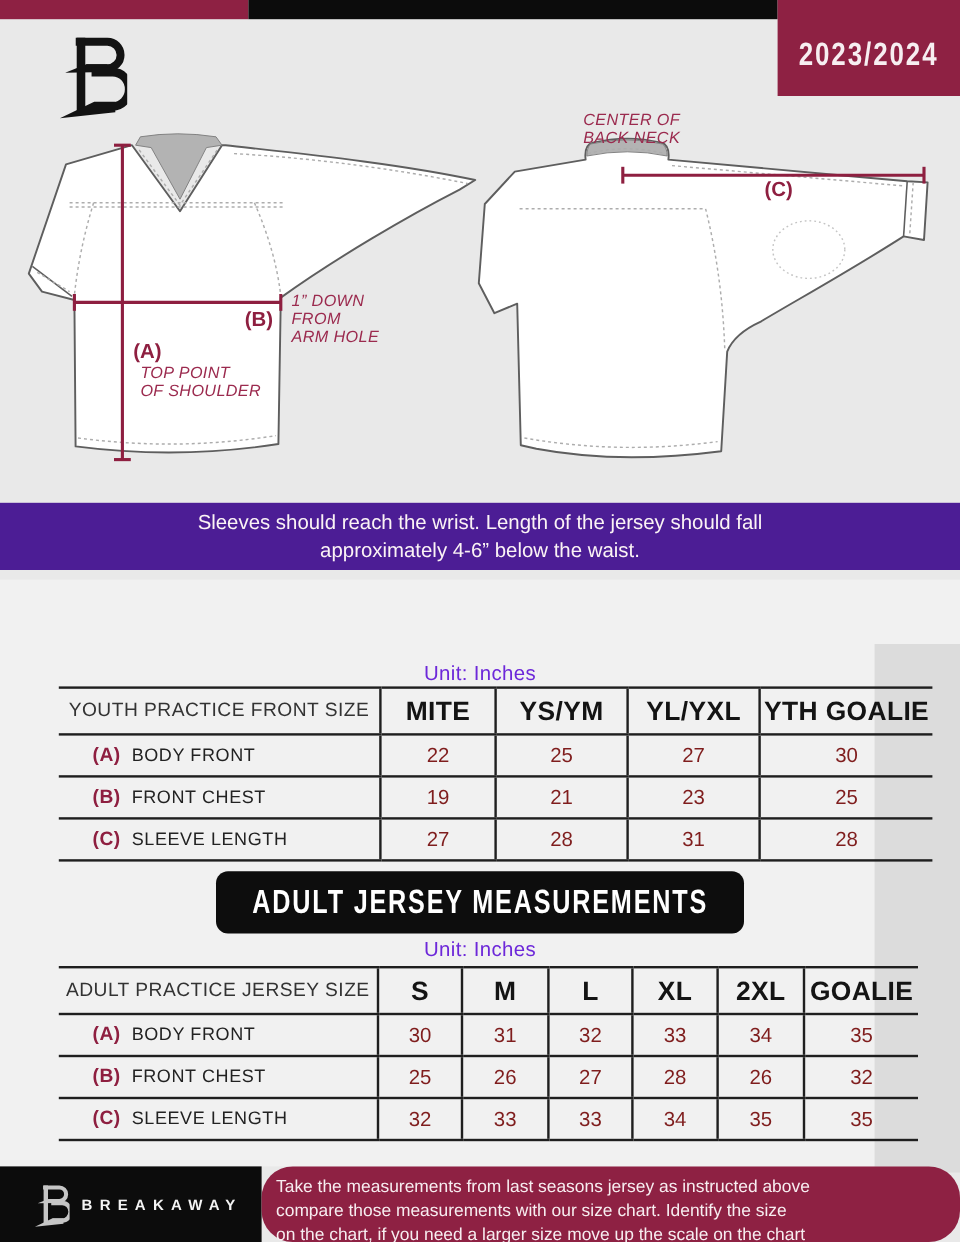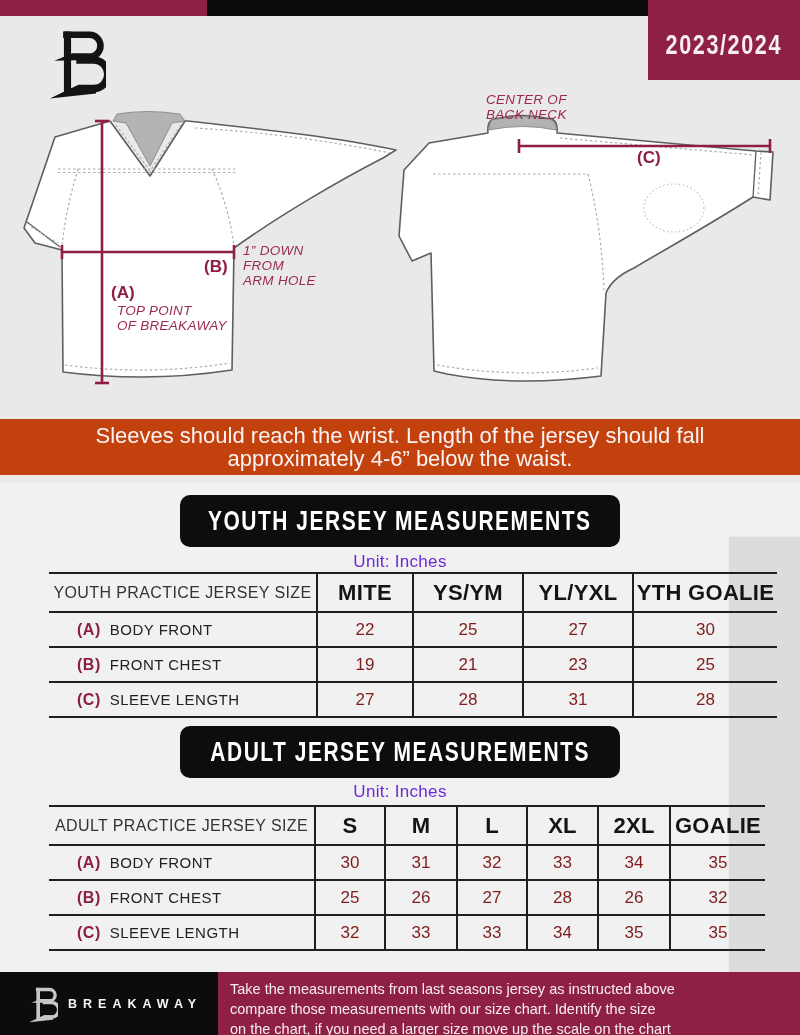--- a/index.html
+++ b/index.html
@@ -30,23 +30,23 @@
   .year-box span{
     font-size:27px;font-weight:bold;color:#f7eef1;letter-spacing:2px;
     white-space:nowrap;display:inline-block;transform:scaleX(.8);
   }
   
   .diagram-svg{left:0;top:90px;width:800px;height:330px;}
   .pt-label{font-size:17px;font-weight:bold;color:#8e1f40;}
   .pt-note{font-size:13.5px;font-style:italic;color:#9b2a4e;line-height:15px;white-space:pre-line;letter-spacing:.3px;}
   
   .notice{
-    left:0;top:419px;width:800px;height:56px;background:#c2410c;
+    left:0;top:419px;width:800px;height:56px;background:#4c1d95;
     display:flex;align-items:center;justify-content:center;text-align:center;
-    color:#fbf3f5;font-size:22px;line-height:23px;white-space:pre-line;
+    color:#fbf3f5;font-size:17px;line-height:23px;white-space:pre-line;
   }
   
   .lower-bg{left:0;top:483px;width:800px;height:489px;background:#f1f1f1;z-index:0;}
   .watermark{
     left:686px;top:468px;font-size:640px;line-height:.9;font-weight:bold;
     color:#dcdcdc;z-index:1;user-select:none;
   }
   .fg{z-index:2;}
   
   .sec-banner{
@@ -74,21 +74,21 @@
   td.row-lbl{text-align:left;padding-left:28px;font-size:15px;color:#222;letter-spacing:.5px;}
   td.row-lbl .key{color:#8e1f40;font-weight:bold;margin-right:9px;font-size:16px;}
   td.val{text-align:center;font-size:17px;color:#7f1d1d;}
   
   .footer{left:0;top:972px;width:800px;height:63px;display:flex;z-index:3;}
   .footer-black{width:218px;height:100%;background:#0c0c0c;display:flex;align-items:center;}
   .footer-logo{width:34px;height:38px;margin-left:24px;color:#c6c6c6;}
   .footer-brand{color:#f4f4f4;font-size:12.5px;font-weight:bold;letter-spacing:6px;margin-left:10px;}
   .footer-maroon{
     flex:1;height:100%;background:#8e2143;box-sizing:border-box;
-    padding:7px 10px 0 12px;color:#f7edf0;font-size:14.5px;line-height:20px;white-space:pre-line;
+    padding:7px 10px 0 12px;color:#f7edf0;font-size:14.5px;line-height:20px;white-space:pre-line;border-radius:26px;
   }
 </style>
 </head>
 <body>
 
 <div class="page">
 
   <svg width="0" height="0" style="position:absolute">
     <defs>
       <g id="b-mark">
@@ -163,51 +163,48 @@
       <g>
           <path d="M 519,146 H 770"></path>
           <path d="M 519,139 V 153"></path>
           <path d="M 770,139 V 153"></path>
         </g>
     </g>
   </svg>
 
   <div class="abs pt-label" style="left:111px;top:283px;">(A)</div>
   <div class="abs pt-note" style="left:117px;top:303px;">TOP POINT
-OF BREAKAWAY</div>
+OF SHOULDER</div>
   <div class="abs pt-label" style="left:204px;top:257px;">(B)</div>
   <div class="abs pt-note" style="left:243px;top:243px;">1” DOWN
 FROM
 ARM HOLE</div>
   <div class="abs pt-label" style="left:637px;top:148px;">(C)</div>
   <div class="abs pt-note" style="left:486px;top:92px;">CENTER OF
 BACK NECK</div>
 
   <div class="abs notice">Sleeves should reach the wrist. Length of the jersey should fall
 approximately 4-6” below the waist.</div>
 
   <div class="abs lower-bg"></div>
   <div class="abs watermark">B</div>
 
-  <div class="abs fg sec-banner" style="top:495px;">
-    <span>YOUTH JERSEY MEASUREMENTS</span>
-  </div>
   <div class="abs fg unit" style="top:552px;">Unit: Inches</div>
 
   <table class="size-table fg" style="top:572px;width:728px;">
     <colgroup>
         <col style="width:268px">
         <col style="width:96px">
         <col style="width:110px">
         <col style="width:110px">
         <col style="width:144px">
       </colgroup>
     <thead>
       <tr>
-        <th class="lbl-h">YOUTH PRACTICE JERSEY SIZE</th>
+        <th class="lbl-h">YOUTH PRACTICE FRONT SIZE</th>
         <th class="col-h">MITE</th>
         <th class="col-h">YS/YM</th>
         <th class="col-h">YL/YXL</th>
         <th class="col-h">YTH GOALIE</th>
       </tr>
     </thead>
     <tbody>
       <tr>
         <td class="row-lbl"><span class="key">(A)</span><span>BODY FRONT</span></td>
         <td class="val">22</td>

